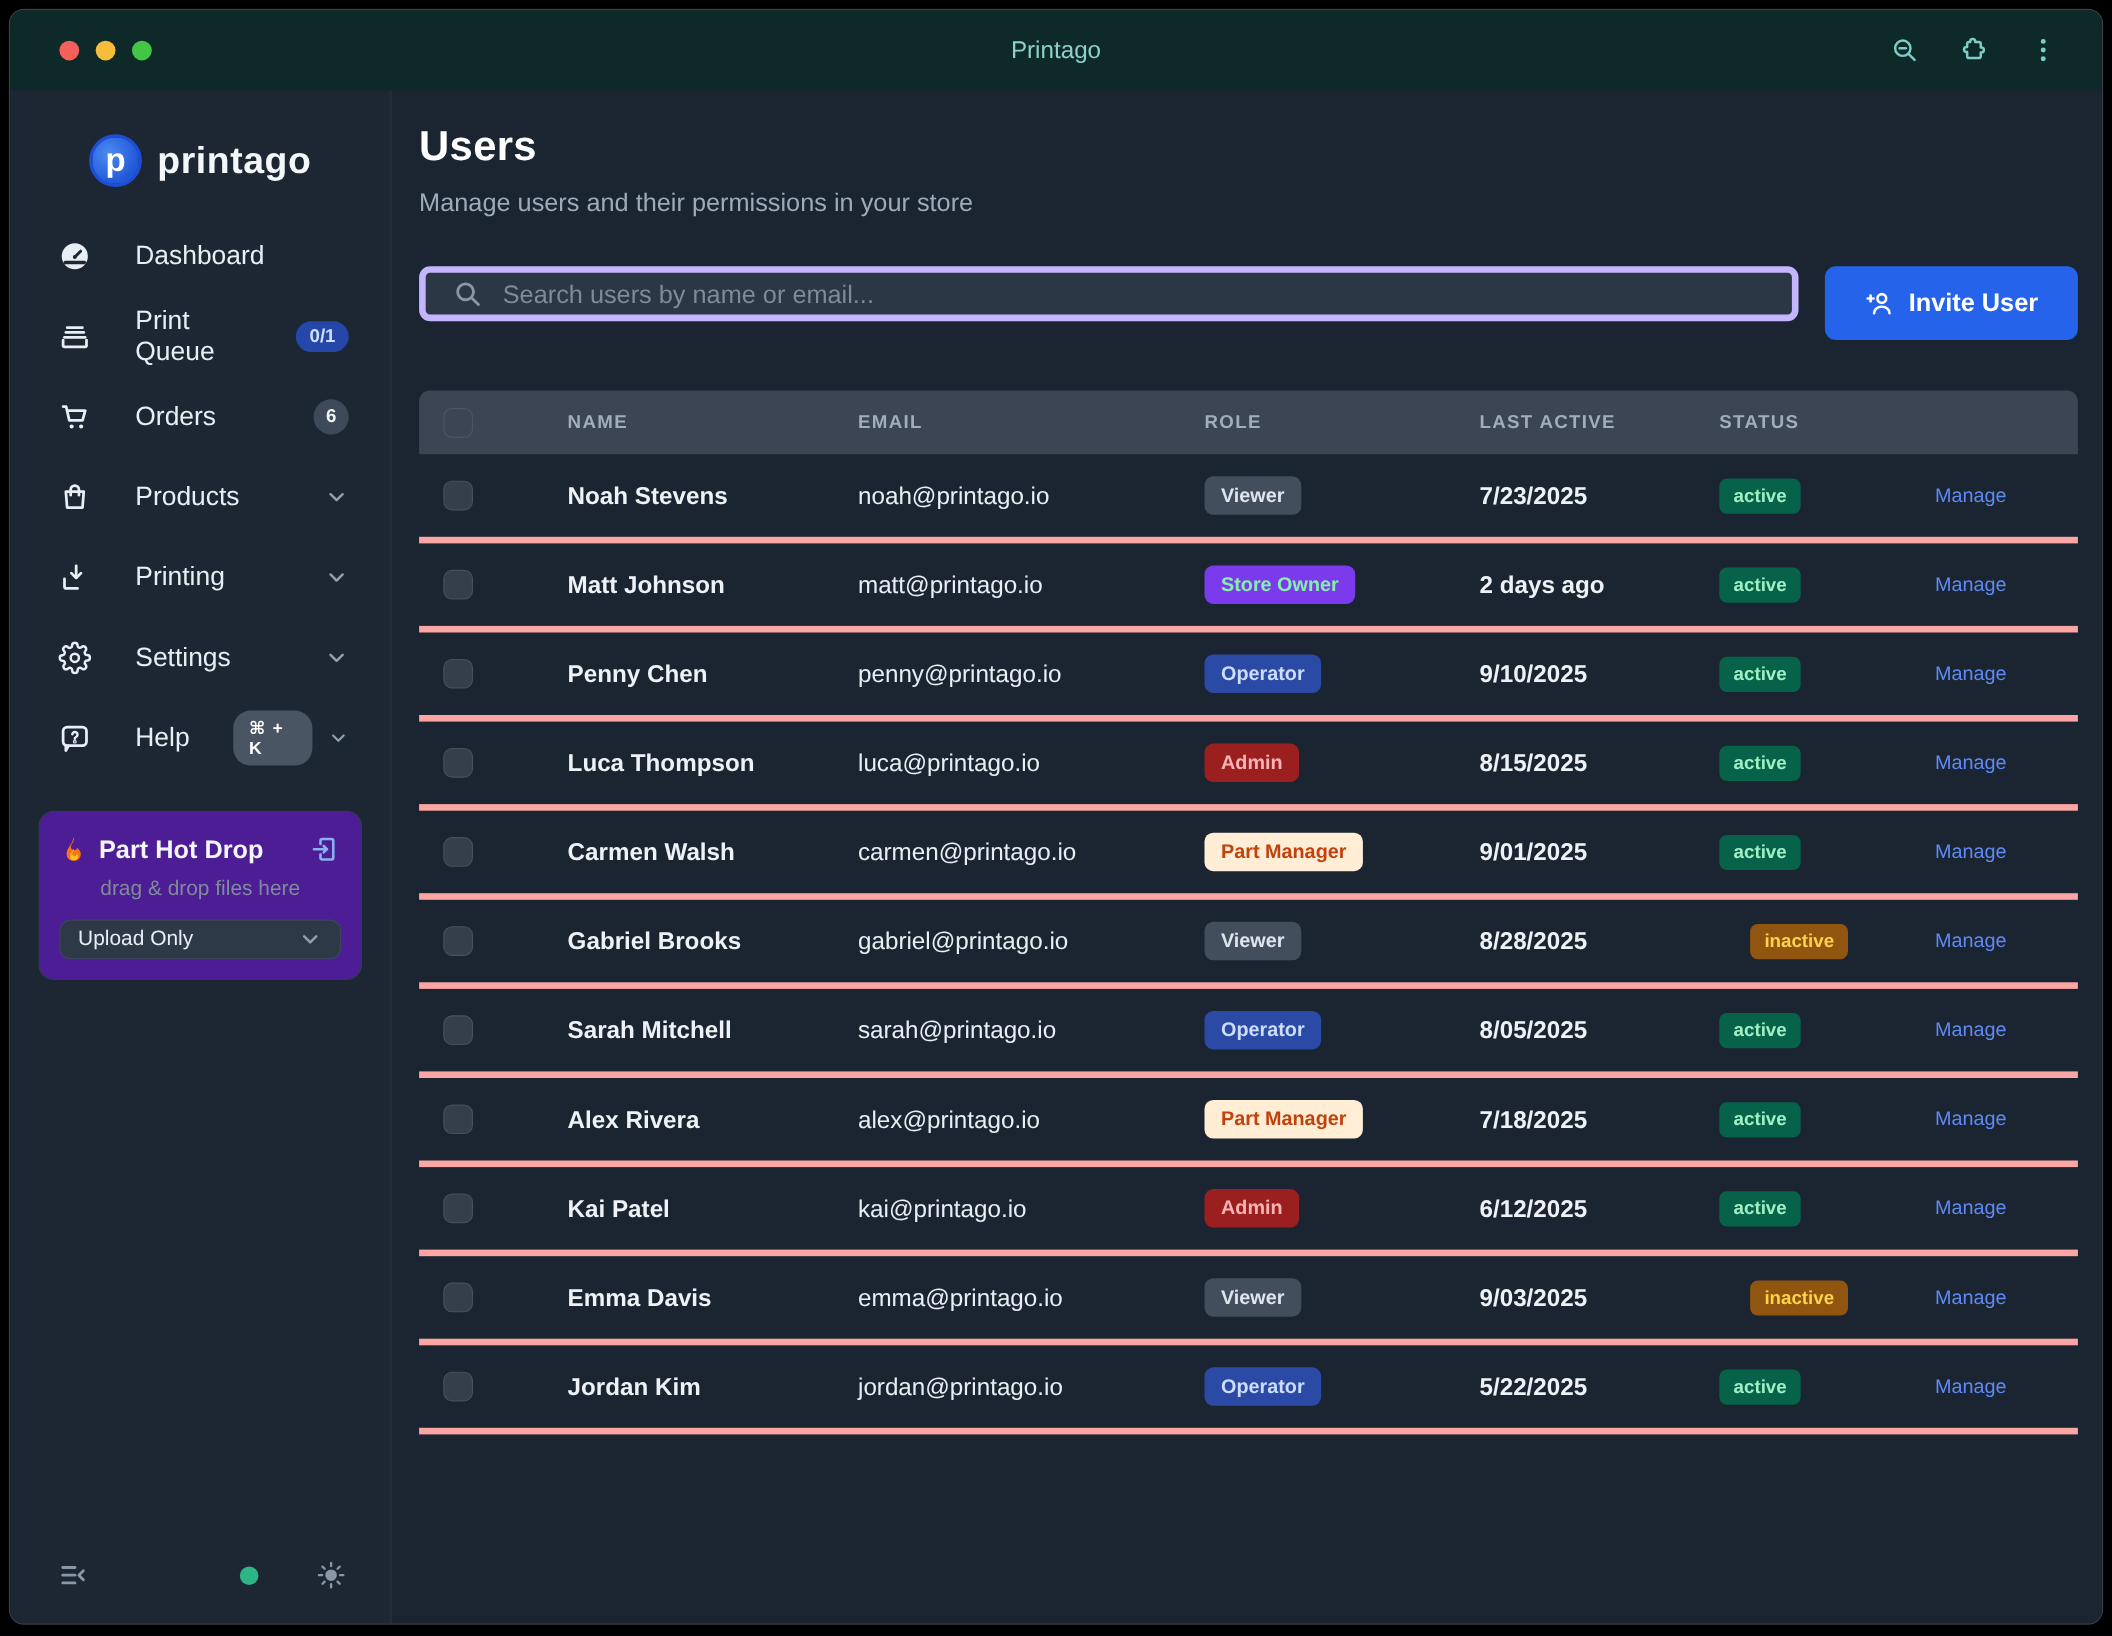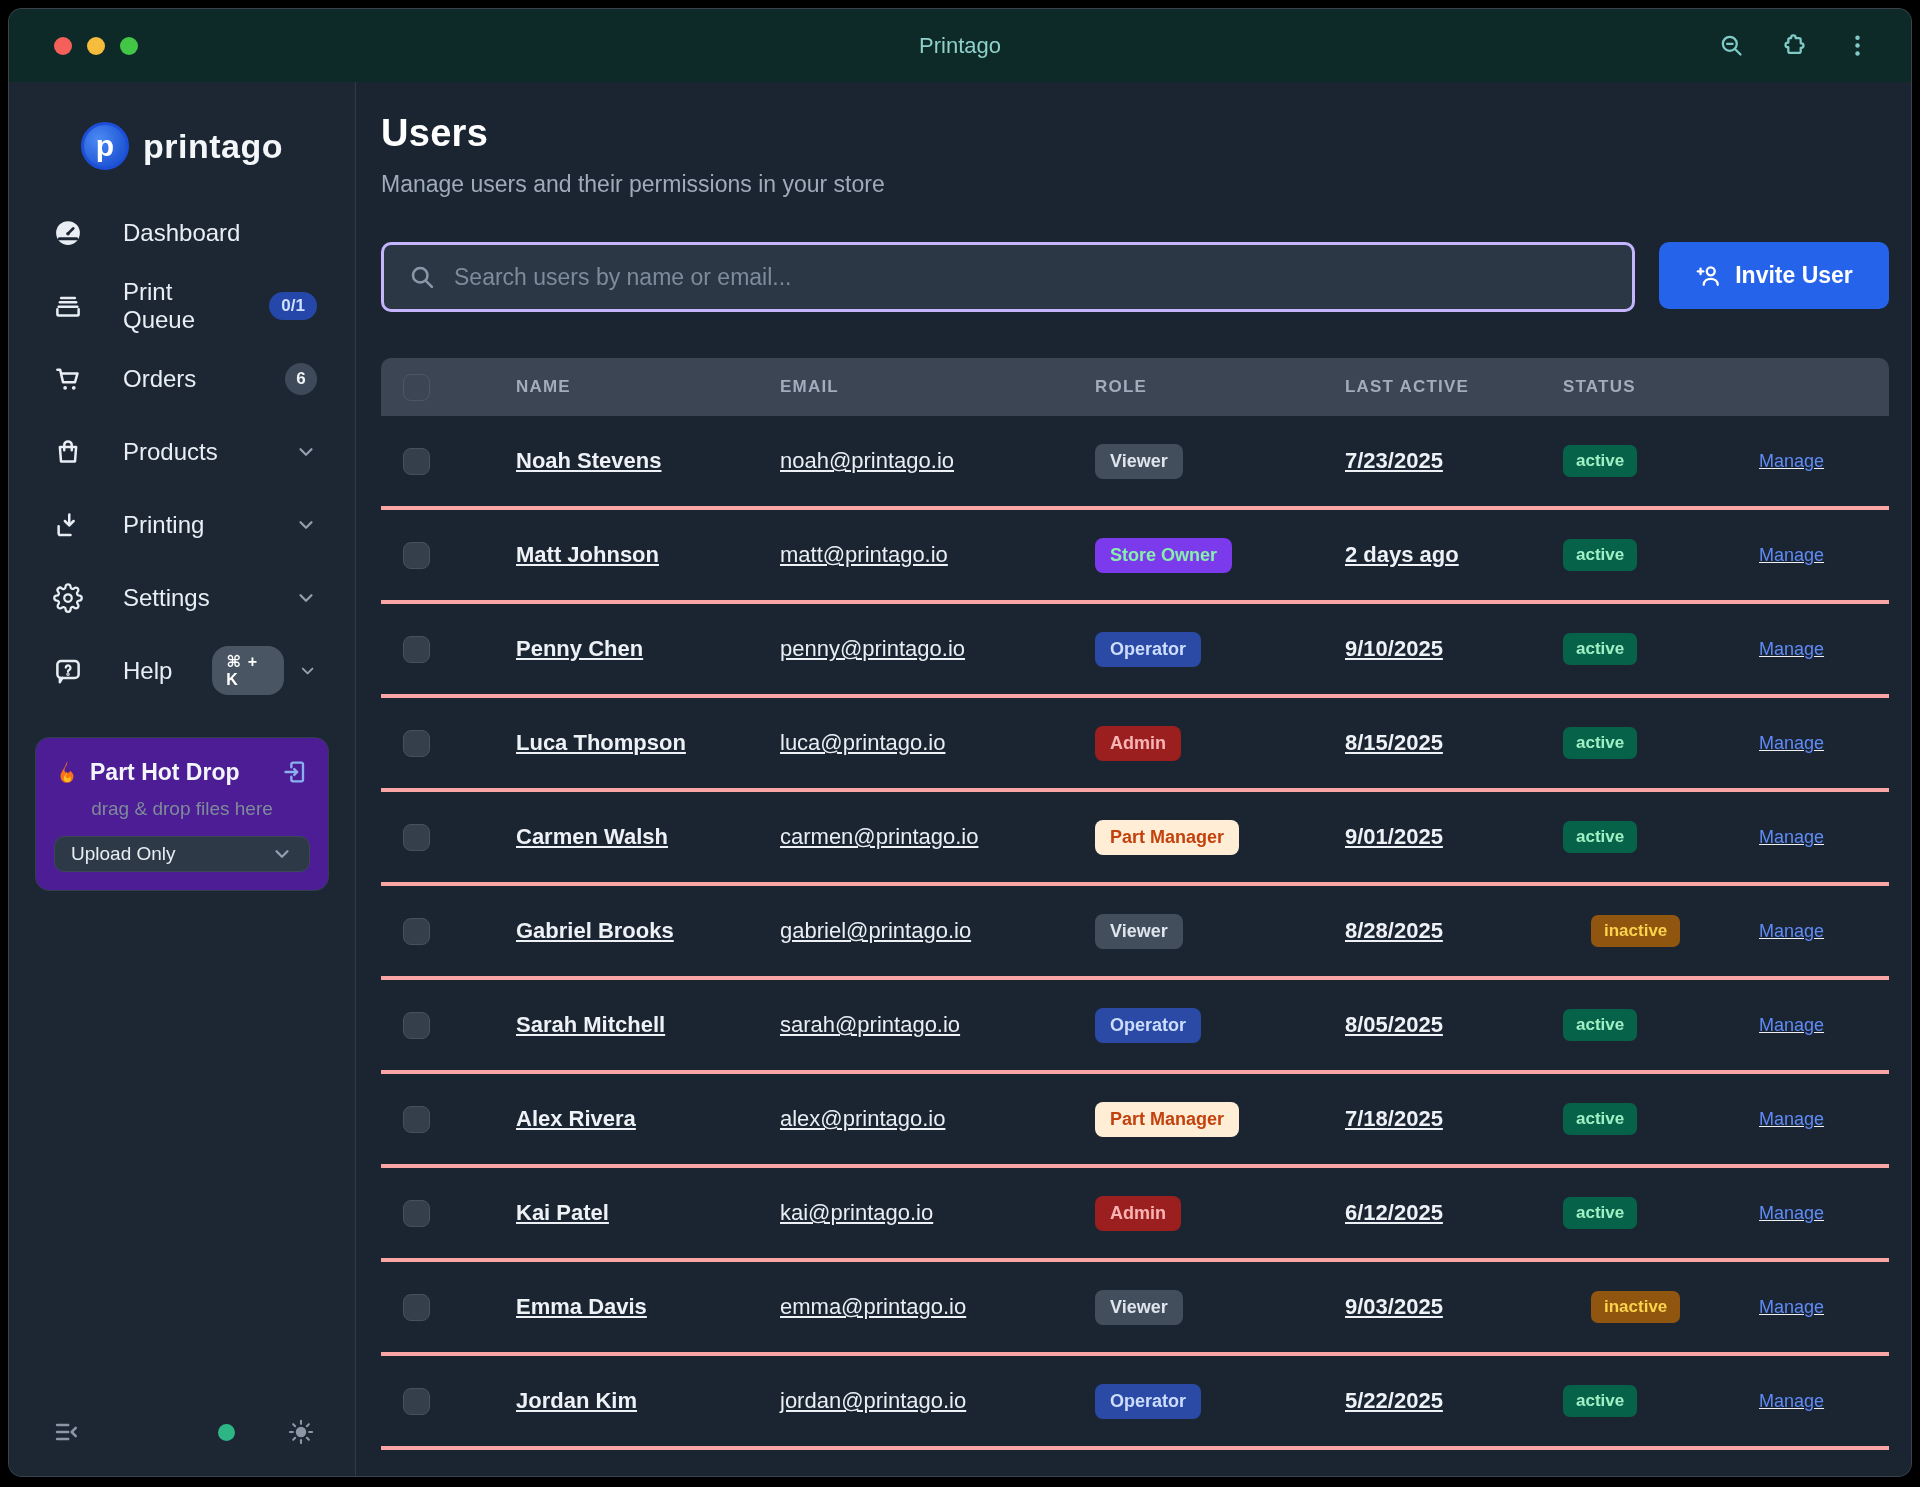--- a/index.html
+++ b/index.html
@@ -99,21 +99,21 @@
   .footicon svg { width:100%; height:100%; }
   .status-dot { width:17px; height:17px; border-radius:50%; background:#2eb585; margin-left:auto; margin-right:52px; }
 
   
   .main { flex:1; min-width:0; padding:30px 22px 0 25px; background:#1b2531; }
   .page-title { color:#ffffff; font-size:38px; font-weight:800; letter-spacing:.3px; }
   .page-sub { color:#9fabba; font-size:23px; margin-top:16px; }
 
   .toolbar { display:flex; gap:24px; margin-top:44px; }
   .searchbox {
-    flex:1; height:70px; background:#2b3744; border:3px solid #c4b5fd; border-radius:10px;
+    flex:1; height:50px; background:#2b3744; border:6px solid #c4b5fd; border-radius:10px;
     display:flex; align-items:center; padding:0 24px; gap:18px;
   }
   .search-icon { width:28px; height:28px; color:#8a97a6; flex:0 0 28px; }
   .search-icon svg { width:100%; height:100%; }
   .searchbox input {
     flex:1; background:transparent; border:none; outline:none;
     color:#e8edf3; font-size:23px; font-family:inherit;
   }
   .searchbox input::placeholder { color:#7e8b9a; }
   .invite-btn {
@@ -128,21 +128,21 @@
   .table { margin-top:46px; }
   .tgrid {
     display:grid;
     grid-template-columns:135px 264px 315px 250px 218px 196px 1fr;
     align-items:center;
   }
   .thead {
     height:58px; background:#3b4554; border-radius:10px 10px 0 0;
     color:#a2adbc; font-size:17px; font-weight:700; letter-spacing:1.2px;
   }
-  .trow { height:94px; border-bottom:4px solid #fca5a5; color:#eef2f7;text-decoration:underline; }
+  .trow { height:81px; border-bottom:6px solid #fca5a5; color:#eef2f7; }
   .cell-check { padding-left:22px; }
   .checkbox {
     width:27px; height:27px; border-radius:8px; display:block;
     background:#353f4c; border:1px solid #46515f; cursor:pointer;
   }
   .thead .checkbox { background:transparent; border:1px solid #4c5766; }
   .cell-name { font-size:22px; font-weight:600; }
   .cell-email { font-size:22px; font-weight:400; color:#e9eef4; }
   .cell-last { font-size:22px; font-weight:600; }
   .rbadge {

